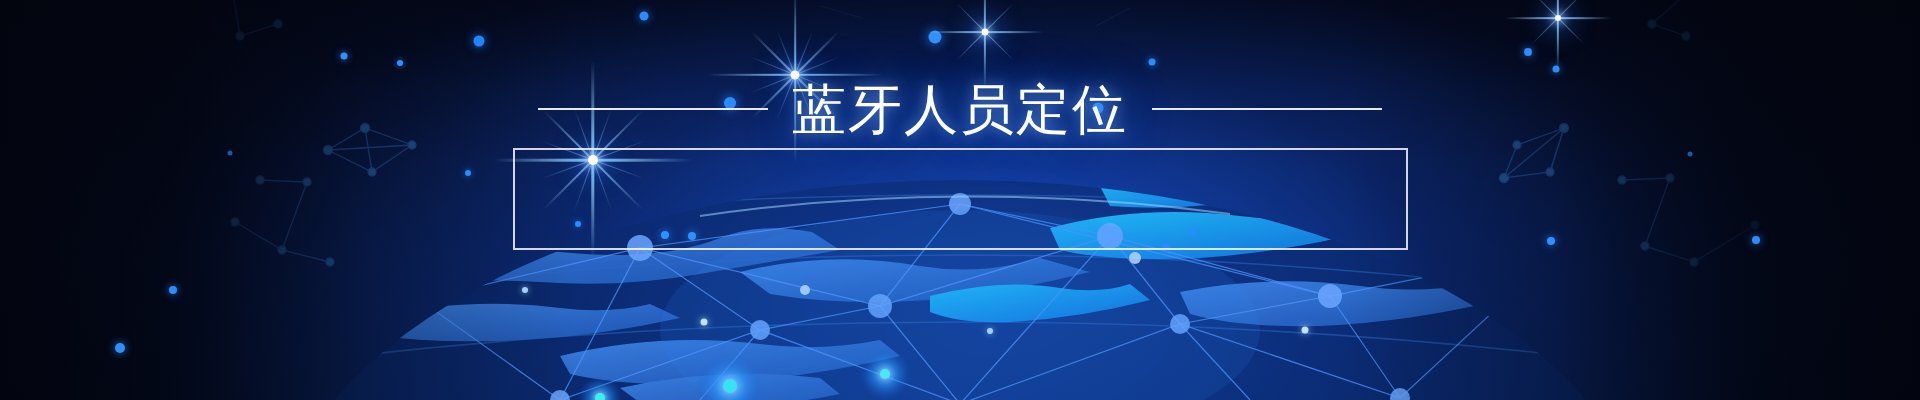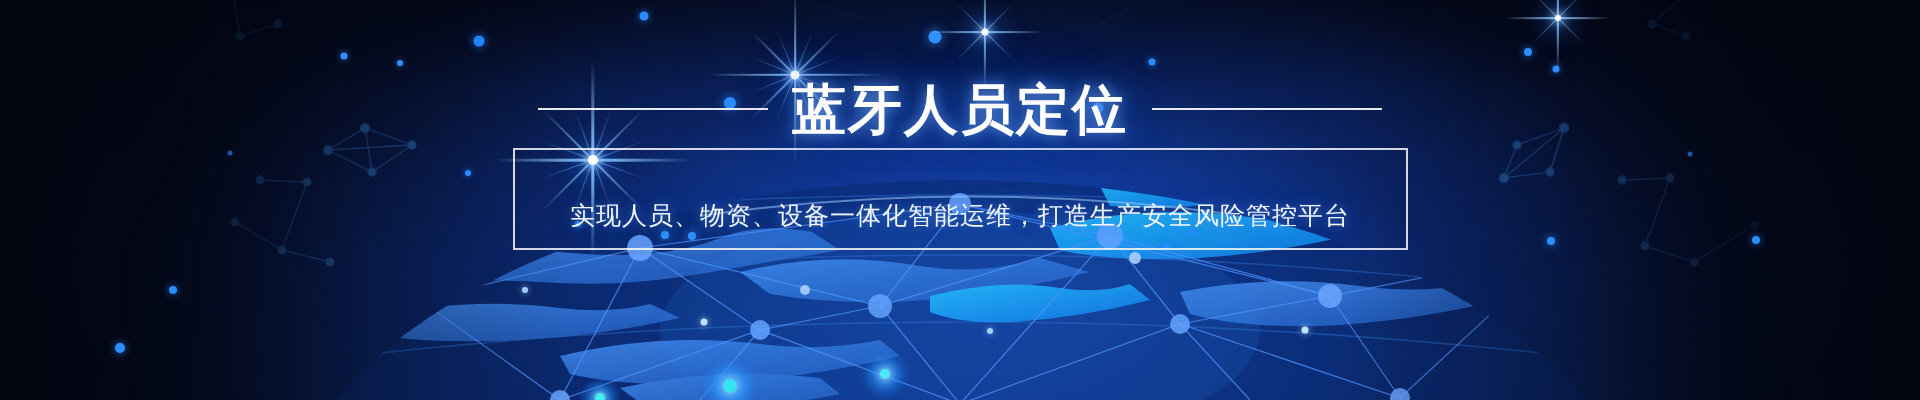--- a/index.html
+++ b/index.html
@@ -75,21 +75,21 @@
   }
   .title-rule {
     display: block;
     width: 230px;
     height: 2px;
     background: rgba(255,255,255,0.9);
   }
   .title-rule.right { width: 230px; }
   .page-title {
     font-family: "Liberation Sans", sans-serif;
-    font-weight: bold;
+    font-weight: normal;
     font-size: 54px;
     line-height: 1;
     letter-spacing: 2px;
     color: #ffffff;
     white-space: nowrap;
     text-shadow:
       0 0 14px rgba(120,180,255,0.75),
       0 0 34px rgba(40,110,230,0.55),
       0 0 60px rgba(20,70,200,0.35);
     padding: 0 6px;
@@ -376,17 +376,14 @@
   <div class="frame"></div>
 
   <div class="title-wrap">
     <span class="title-row">
       <span class="title-rule"></span>
       <span class="page-title">蓝牙人员定位</span>
       <span class="title-rule right"></span>
     </span>
   </div>
 
-  <div class="subtitle-wrap">
-    <span class="page-subtitle">实现人员、物资、设备一体化智能运维，打造生产安全风险管控平台</span>
-  </div>
 
 </div>
 
 </body></html>

